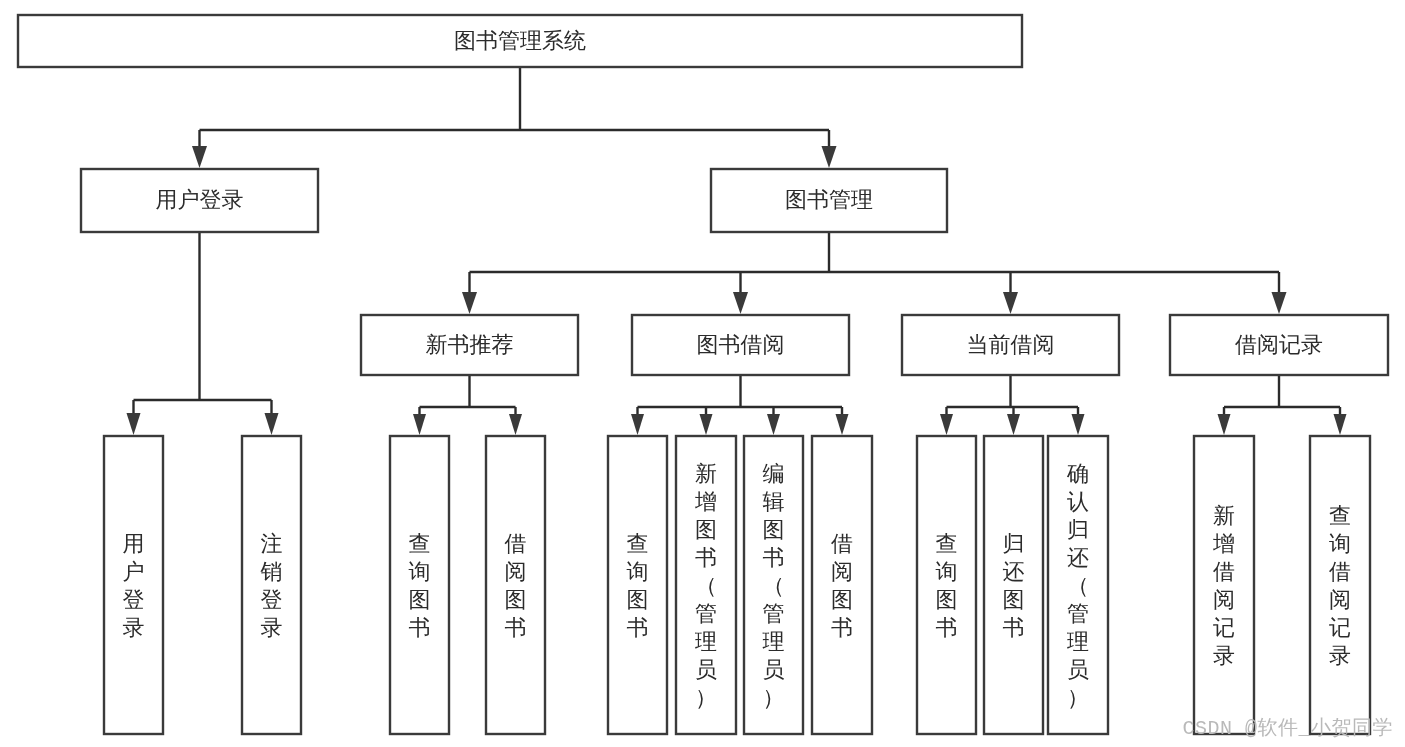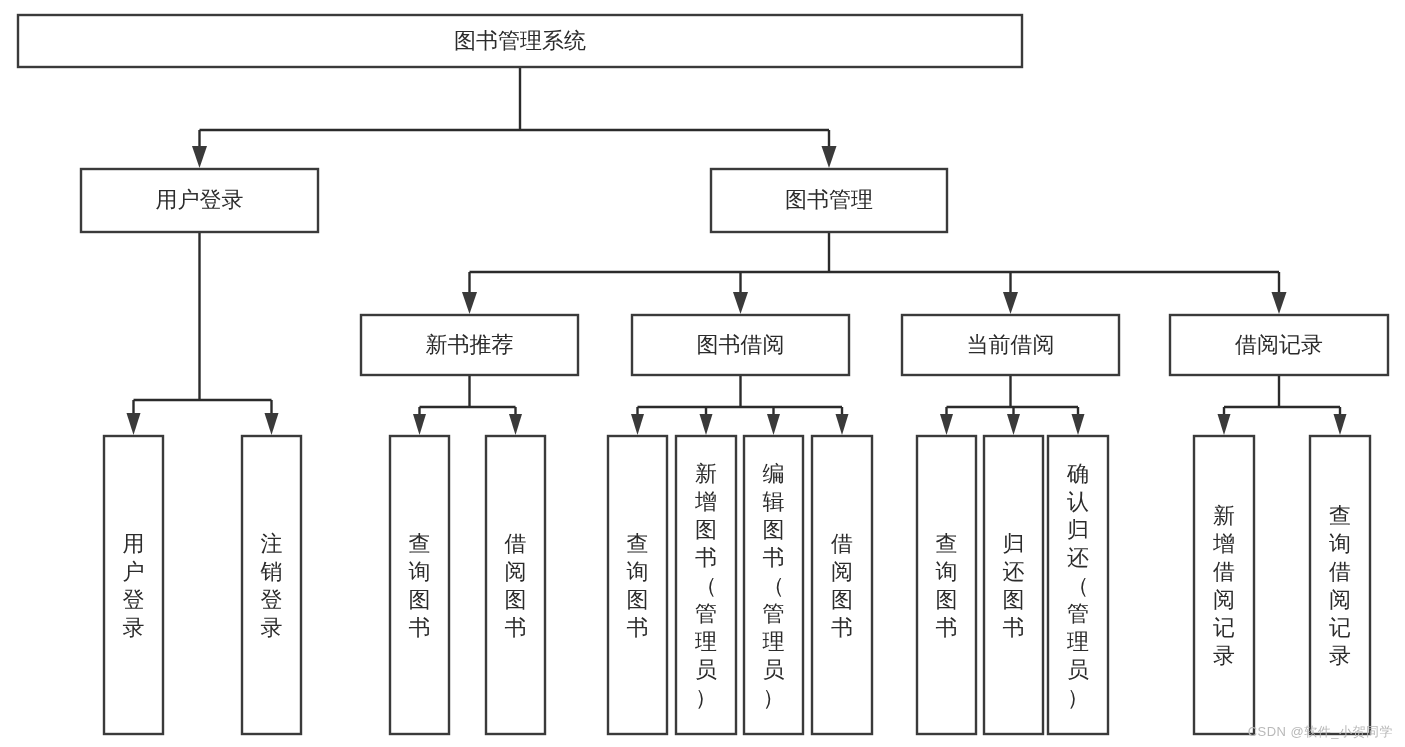--- a/index.html
+++ b/index.html
@@ -48,22 +48,22 @@
     fill: none;
   }
   .arrow-head {
     fill: #3a3a3a;
     stroke: none;
   }
   .watermark {
     position: absolute;
     right: 12px;
     bottom: 6px;
-    font-family: Liberation Sans, sans-serif;
-    font-size: 13px;
+    font-family: Liberation Mono, monospace;
+    font-size: 20px;
     color: #b9b9b9;
     letter-spacing: 0.5px;
     white-space: nowrap;
     user-select: none;
   }
 </style>
 </head>
 <body>
 
 <div id="diagram-root">

